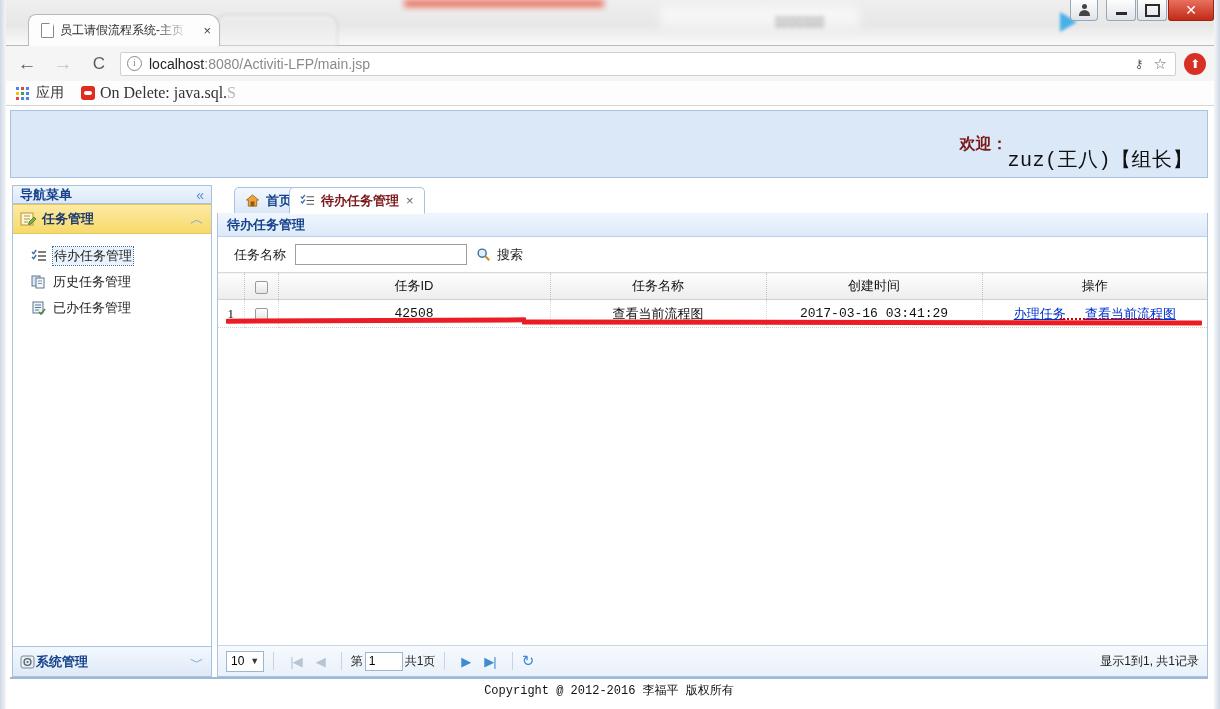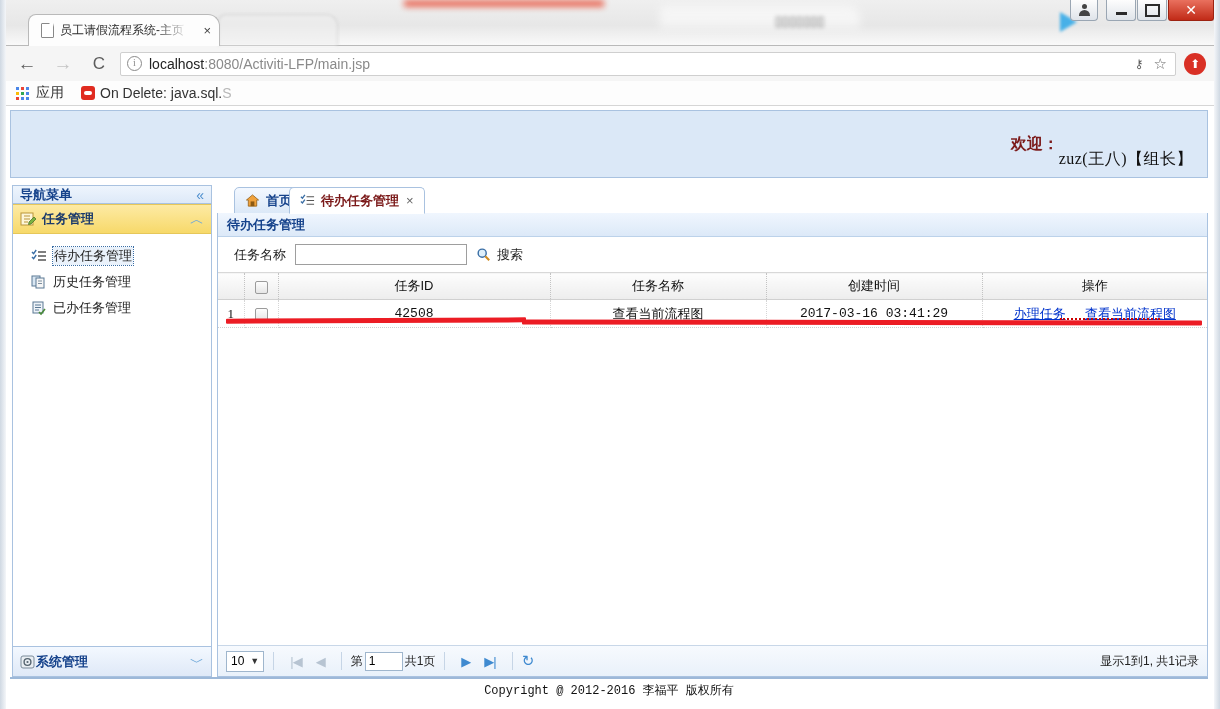--- a/index.html
+++ b/index.html
@@ -122,31 +122,31 @@
   .apps-grid { display: grid; grid-template-columns: repeat(3,3px); grid-template-rows: repeat(3,3px);
     gap: 2px; }
   .apps-grid i { display:block; width:3px; height:3px; background:#4a86e8; }
   .apps-grid i:nth-child(2){background:#ea4335;} .apps-grid i:nth-child(4){background:#fbbc05;}
   .apps-grid i:nth-child(5){background:#34a853;} .apps-grid i:nth-child(7){background:#ea4335;}
   .apps-grid i:nth-child(9){background:#4a86e8;}
   .bm-label { font-size: 14px; color: #333; text-align: center; }
   .bm-item { display: flex; align-items: center; gap: 5px; margin-left: 10px; }
   .bm-fav-red { width: 14px; height: 14px; border-radius: 3px; background: #e02b20; position: relative; }
   .bm-fav-red:after { content:''; position:absolute; left:3px; top:5px; width:8px; height:4px; background:#fff; border-radius:2px;}
-  .bm-text { font-size: 14px; color: #333; }
+  .bm-text { font-size: 16px; color: #333; font-family: Liberation Serif, serif; }
   .bm-text span { color: #b8b8b8; }
 
   
   .page { position: absolute; left: 6px; top: 106px; width: 1208px; height: 597px; background: #fff; }
 
   .banner { position: absolute; left: 4px; top: 4px; width: 1198px; height: 68px;
     box-sizing: border-box; background: #dbe8f7; border: 1px solid #a9c2e0;
     display: flex; align-items: center; justify-content: flex-end; padding-right: 14px; }
   .welcome-label { color: #7b1a1a; font-weight: bold; font-size: 16px; }
-  .welcome-user { color: #111; font-family: Liberation Serif, serif; font-size: 16px; letter-spacing: .5px; margin-top: 31px; }
+  .welcome-user { color: #111; font-family: Liberation Mono, monospace; font-size: 20px; letter-spacing: .5px; margin-top: 31px; }
 
   
   .sidebar { position: absolute; left: 6px; top: 79px; width: 200px; height: 492px;
     box-sizing: border-box; background: #fff; border: 1px solid #a9c2e0; }
   .sb-header { height: 18px; box-sizing: border-box;
     background: linear-gradient(180deg,#eef5fd,#dde9f8);
     border-bottom: 1px solid #a9c2e0; display: flex; align-items: center;
     padding: 0 7px; }
   .sb-header-title { color: #15428b; font-weight: bold; font-size: 13px; }
   .sb-collapse { margin-left: auto; color: #4e8fce; font-size: 14px; line-height: 1; }

